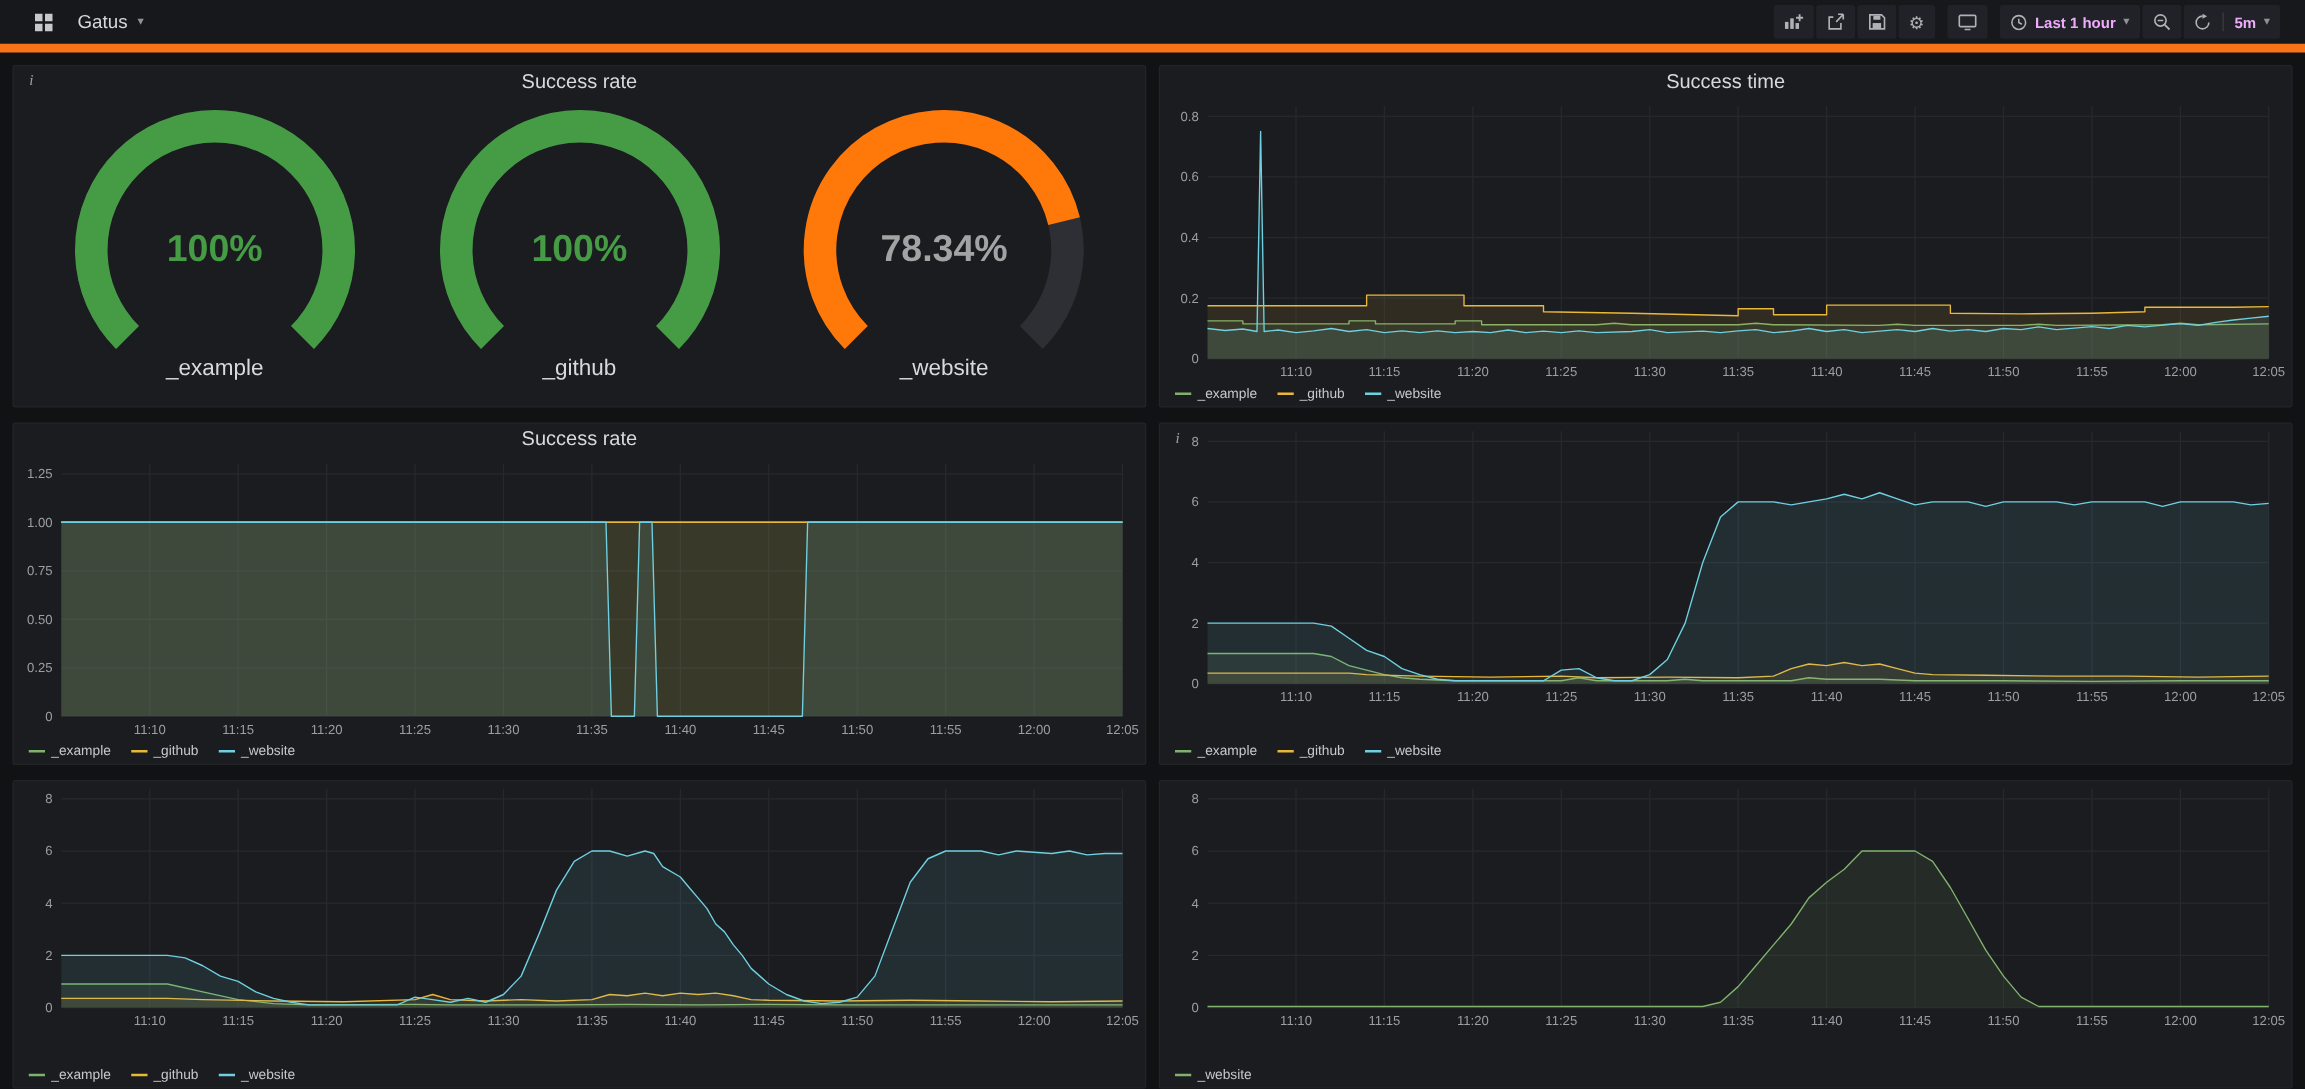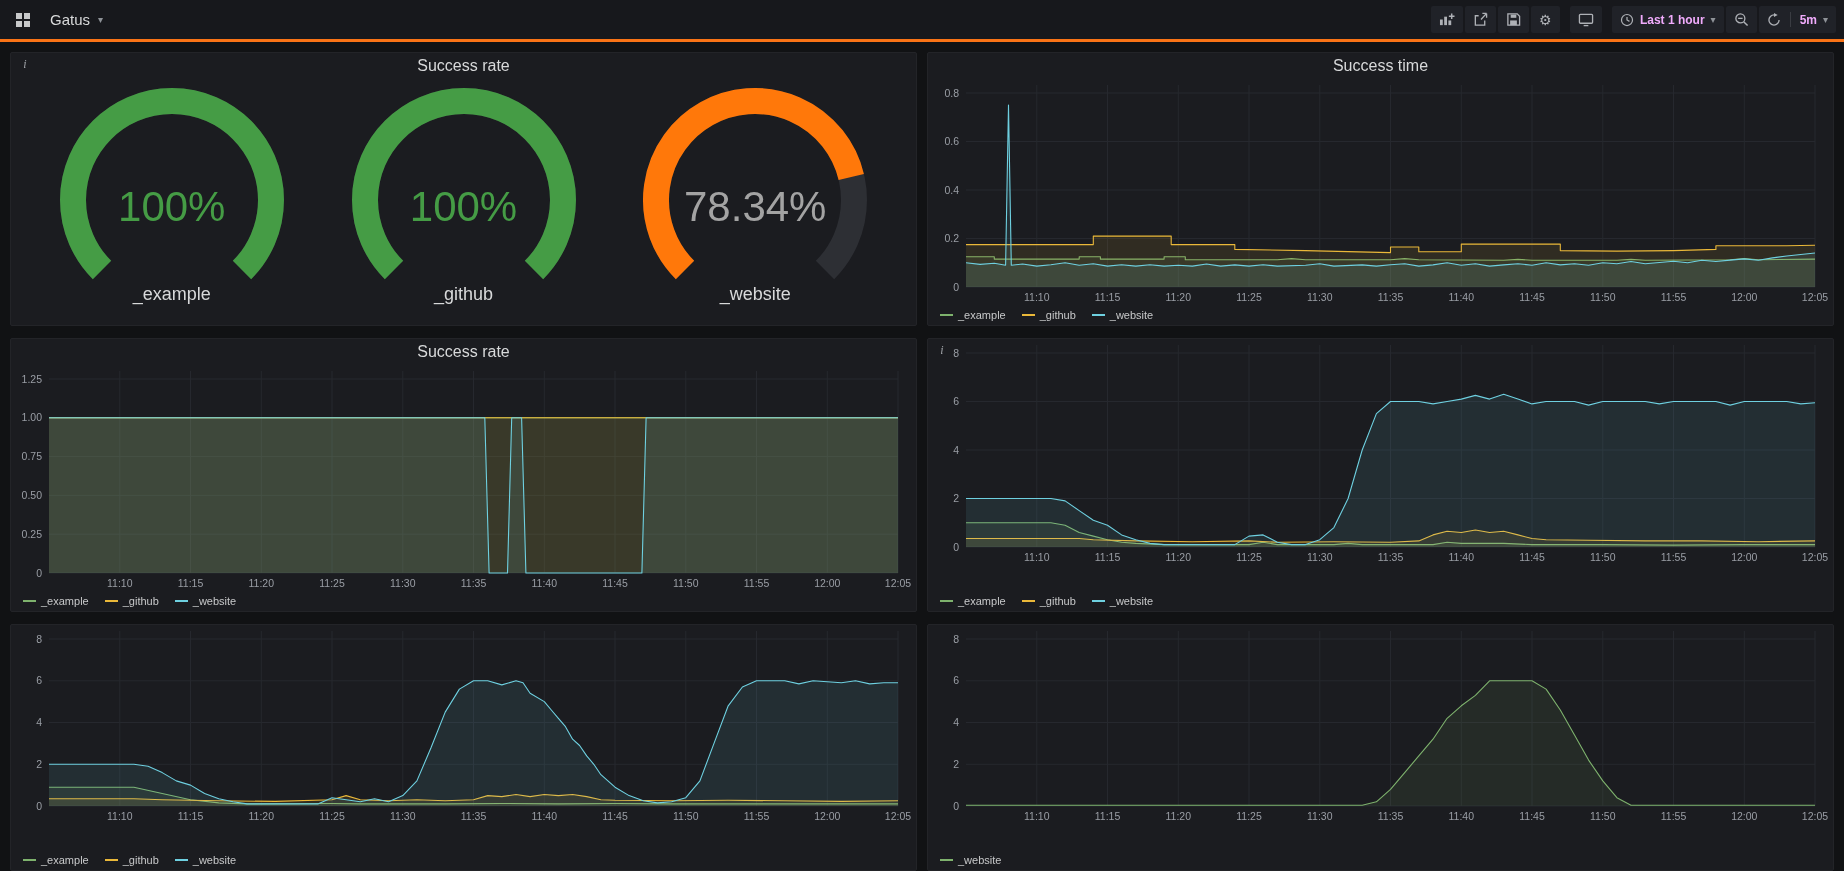--- a/index.html
+++ b/index.html
@@ -4,22 +4,22 @@
 <style>
   * { box-sizing: border-box; }
   html,body { margin:0; padding:0; }
   body {
     width:1844px; height:871px; overflow:hidden;
     background:#111214; font-family:"Liberation Sans", sans-serif;
     color:#d8d9da;
   }
   
   .navbar {
-    height:42px; background:#17181c; border-bottom:3px solid #f97316;
-    display:flex; align-items:center; padding:0 8px; gap:12px;
+    height:42px; background:#17181c; border-bottom:7px solid #f97316;
+    display:flex; align-items:center; padding:0 20px; gap:12px;
   }
   .nav-menu {
     width:30px; height:30px; background:transparent; border:none;
     color:#c7c8c9; display:flex; align-items:center; justify-content:center; cursor:pointer;
   }
   .dash-title { color:#d8d9da; font-size:15px; display:flex; align-items:center; gap:8px; cursor:pointer; }
   .caret { color:#8e9297; font-size:10px; line-height:1; }
   .nav-right { margin-left:auto; display:flex; align-items:center; gap:10px; }
   .btn-group { display:flex; gap:2px; }
   .nav-btn {
@@ -55,21 +55,21 @@
     padding-left:12px; font-size:11px; color:#c7c8c9; overflow:hidden;
   }
   .legend-item { display:flex; align-items:center; gap:5px; cursor:pointer; white-space:nowrap; }
   .dash { width:13px; height:2px; display:inline-block; }
   text.tick { fill:#9a9ea5; font:10.5px "Liberation Sans", sans-serif; }
 
   
   .gauges-row { flex:1; display:flex; justify-content:space-evenly; align-items:flex-start; padding-top:8px; }
   .gauge { position:relative; width:262px; text-align:center; }
   .gauge svg { display:block; margin:0 auto; }
-  .gauge-value { position:absolute; left:0; right:0; top:96px; font-size:42px; font-weight:400; }
+  .gauge-value { position:absolute; left:0; right:0; top:96px; font-size:30px; font-weight:700; }
   .gauge-label { margin-top:1px; font-size:18px; color:#d8d9da; }
 </style>
 </head>
 <body>
 
 <header class="navbar">
   <button class="nav-menu">
     <svg width="16" height="16" viewBox="0 0 16 16">
       <rect x="1" y="1" width="6" height="6" fill="currentColor"></rect>
       <rect x="9" y="1" width="6" height="6" fill="currentColor"></rect>

